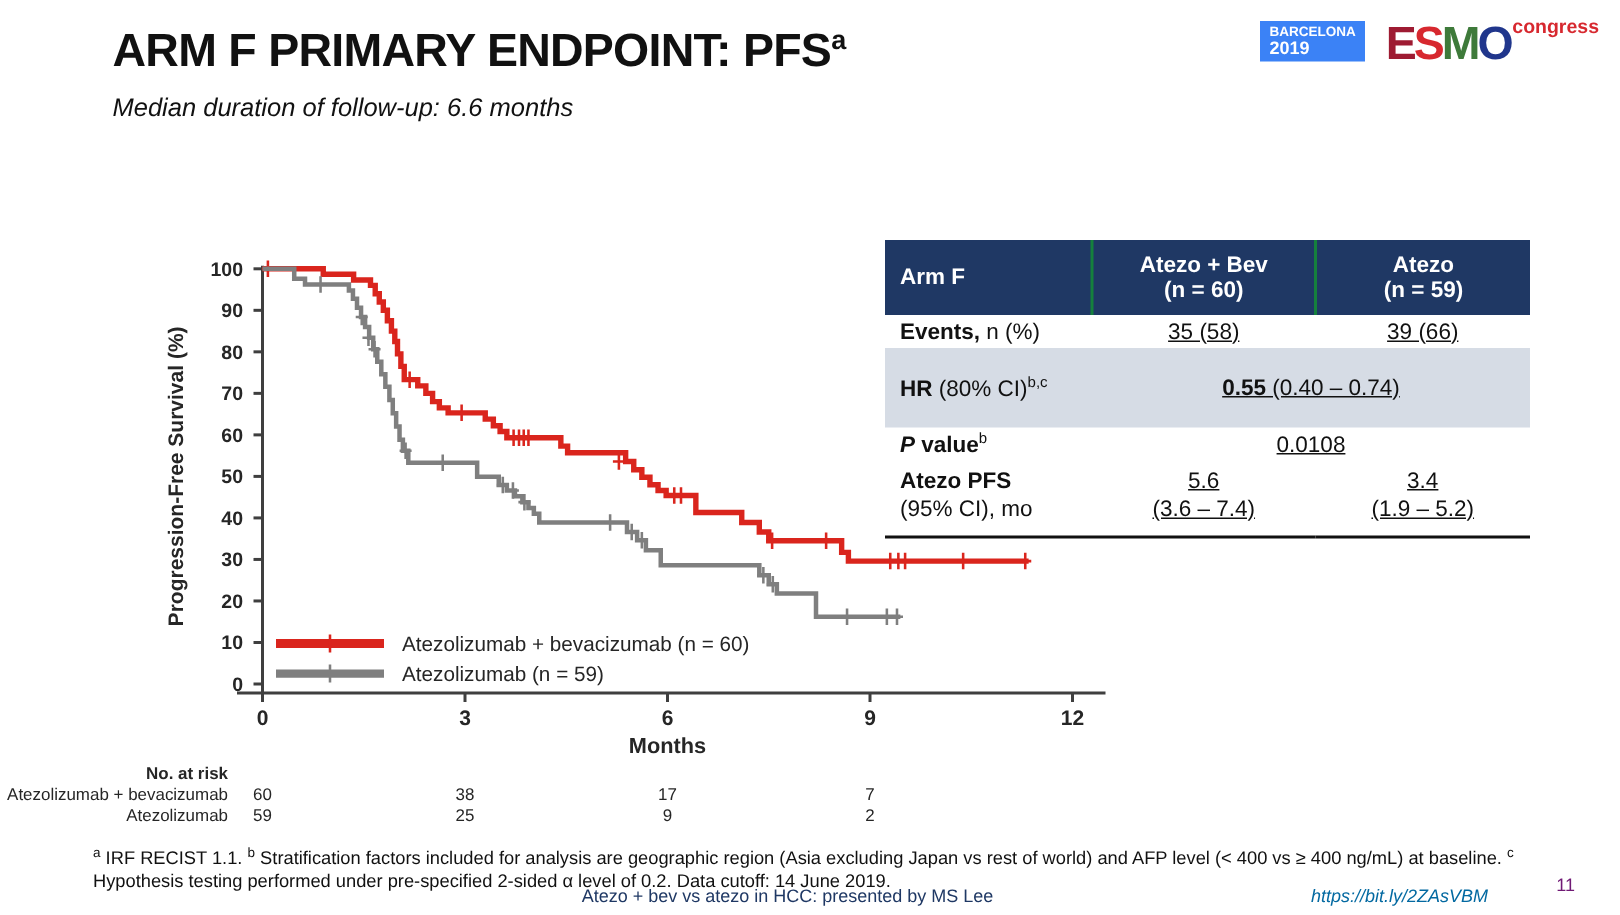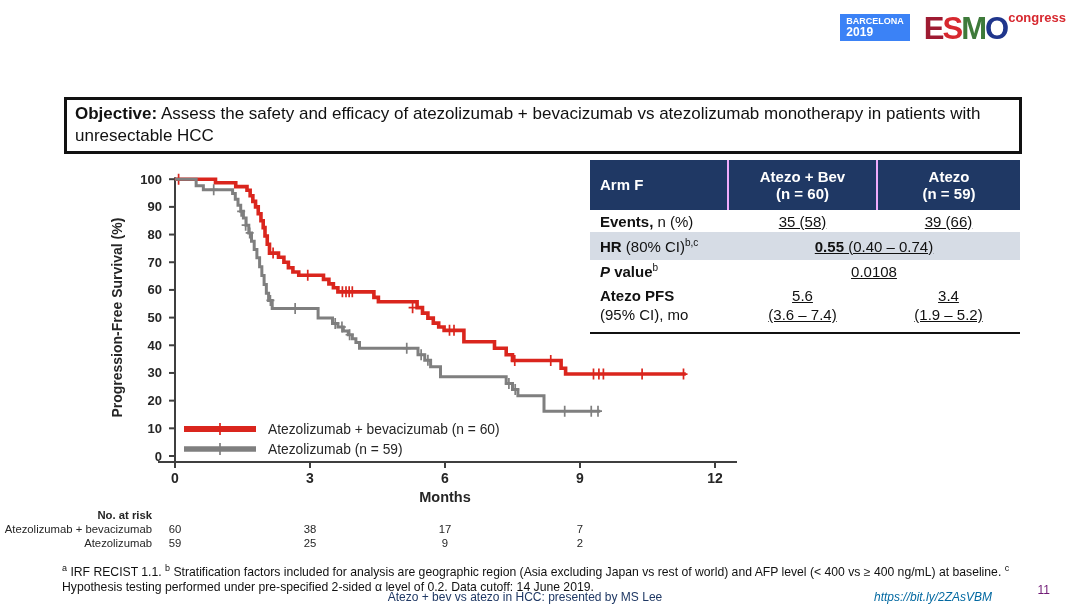--- a/index.html
+++ b/index.html
@@ -16,21 +16,21 @@
   .logo-venue{color:#fff;padding:3px 6px 2px 6px;font-weight:bold;line-height:1.05;margin-top:4px;}
   .logo-venue .v1{font-size:9px;display:block;}
   .logo-venue .v2{font-size:12px;display:block;}
   .logo-letters{font-size:31px;font-weight:800;letter-spacing:-2px;line-height:1;margin-left:14px;margin-top:3px;}
   .logo-suffix{font-size:13px;font-weight:bold;margin-left:1px;margin-top:0px;}
   
   .rtable{position:absolute;left:590px;top:160px;width:430px;border-collapse:collapse;table-layout:fixed;
           font-size:15px;color:#111;}
   .rtable td{padding:0;vertical-align:middle;}
   .rtable .hdr td{color:#fff;font-weight:bold;height:50px;line-height:1.15;}
-  .rtable .hdr td.c2,.rtable .hdr td.c3{border-left:2px solid #f0abfc;text-align:center;}
+  .rtable .hdr td.c2,.rtable .hdr td.c3{border-left:2px solid #15803d;text-align:center;}
   .rtable .hdr td.c1{padding-left:10px;}
   .rtable .r td{height:22px;}
   .rtable td.lab{padding-left:10px;text-align:left;}
   .rtable td.val{text-align:center;text-decoration:underline;}
   .rtable .median td{height:44px;line-height:1.25;padding-top:2px;padding-bottom:4px;}
   .rtable .lastline{border-bottom:2.5px solid #111;}
   .rtable sup{font-size:10px;}
   .pit{font-style:italic;font-weight:bold;}
   .bld{font-weight:bold;}
   
@@ -39,34 +39,33 @@
   .credit{position:absolute;left:320px;top:590px;width:410px;text-align:center;font-size:12px;color:#1F3864;}
   .link{position:absolute;right:88px;top:590px;font-size:12px;font-style:italic;color:#0369a1;text-align:center;}
   .pagenum{position:absolute;right:30px;top:583px;font-size:12px;color:#701a75;}
   svg text{font-family:"Liberation Sans", sans-serif;}
 </style>
 </head>
 <body>
 
 <div class="slide">
 
-
+  <div class="title"><span>ARM F PRIMARY ENDPOINT: PFS</span><sup>a</sup></div>
+
+  <div class="subtitle">Median duration of follow-up: 6.6 months</div>
 
   <div class="logo">
     <div class="logo-venue" id="logo-venue" style="background: #3b82f6;">
       <span class="v1">BARCELONA</span>
       <span class="v2">2019</span>
     </div>
     <div class="logo-letters" id="logo-letters"><span style="color: rgb(158, 27, 50);">E</span><span style="color: rgb(215, 40, 47);">S</span><span style="color: rgb(62, 122, 58);">M</span><span style="color: rgb(32, 54, 140);">O</span></div>
     <div class="logo-suffix" id="logo-suffix" style="color: rgb(215, 40, 47);">congress</div>
   </div>
 
-  <div class="objective">
-    <b>Objective:</b><span> Assess the safety and efficacy of atezolizumab + bevacizumab vs atezolizumab monotherapy in patients with unresectable HCC</span>
-  </div>
 
   <svg id="km-chart" style="position:absolute;left:0;top:0;" width="1080" height="610" viewBox="0 0 1080 610">
       <g>
         <path d="M175,177.20000000000005 V462 M158,462 H737" stroke="#3f3f3f" stroke-width="2" fill="none"></path>
       </g>
       <g>
         <line x1="169" x2="175" y1="456" y2="456" stroke="#3f3f3f" stroke-width="2"></line>
         <text x="162" y="460.5" text-anchor="end" font-size="13" font-weight="bold" fill="#262626">0</text>
         <line x1="169" x2="175" y1="428.32" y2="428.32" stroke="#3f3f3f" stroke-width="2"></line>
         <text x="162" y="432.82" text-anchor="end" font-size="13" font-weight="bold" fill="#262626">10</text>
@@ -180,21 +179,21 @@
         <tr class="hdr" id="rt-hdr" style="background: rgb(31, 56, 100);">
       <td class="c1">Arm F</td>
       <td class="c2"><span>Atezo + Bev</span><br><span>(n = 60)</span></td>
       <td class="c3"><span>Atezo</span><br><span>(n = 59)</span></td>
     </tr>
     <tr class="r">
       <td class="lab"><span class="bld">Events,</span><span> n (%)</span></td>
       <td class="val">35 (58)</td>
       <td class="val">39 (66)</td>
     </tr>
-    <tr class="r" id="rt-band" style="height: 28px; background: rgb(214, 220, 229);">
+    <tr class="r" id="rt-band" style="height: 53px; background: rgb(214, 220, 229);">
       <td class="lab"><span class="bld">HR</span><span> (80% CI)</span><sup>b,c</sup></td>
       <td class="val" colspan="2"><span class="bld">0.55</span><span> (0.40 – 0.74)</span></td>
     </tr>
     <tr class="r">
       <td class="lab"><span class="pit">P</span><span class="bld"> value</span><sup>b</sup></td>
       <td class="val" colspan="2">0.0108</td>
     </tr>
     <tr class="r median">
       <td class="lab lastline"><span class="bld">Atezo PFS</span><br><span>(95% CI), mo</span></td>
       <td class="val lastline"><span>5.6</span><br><span>(3.6 – 7.4)</span></td>

